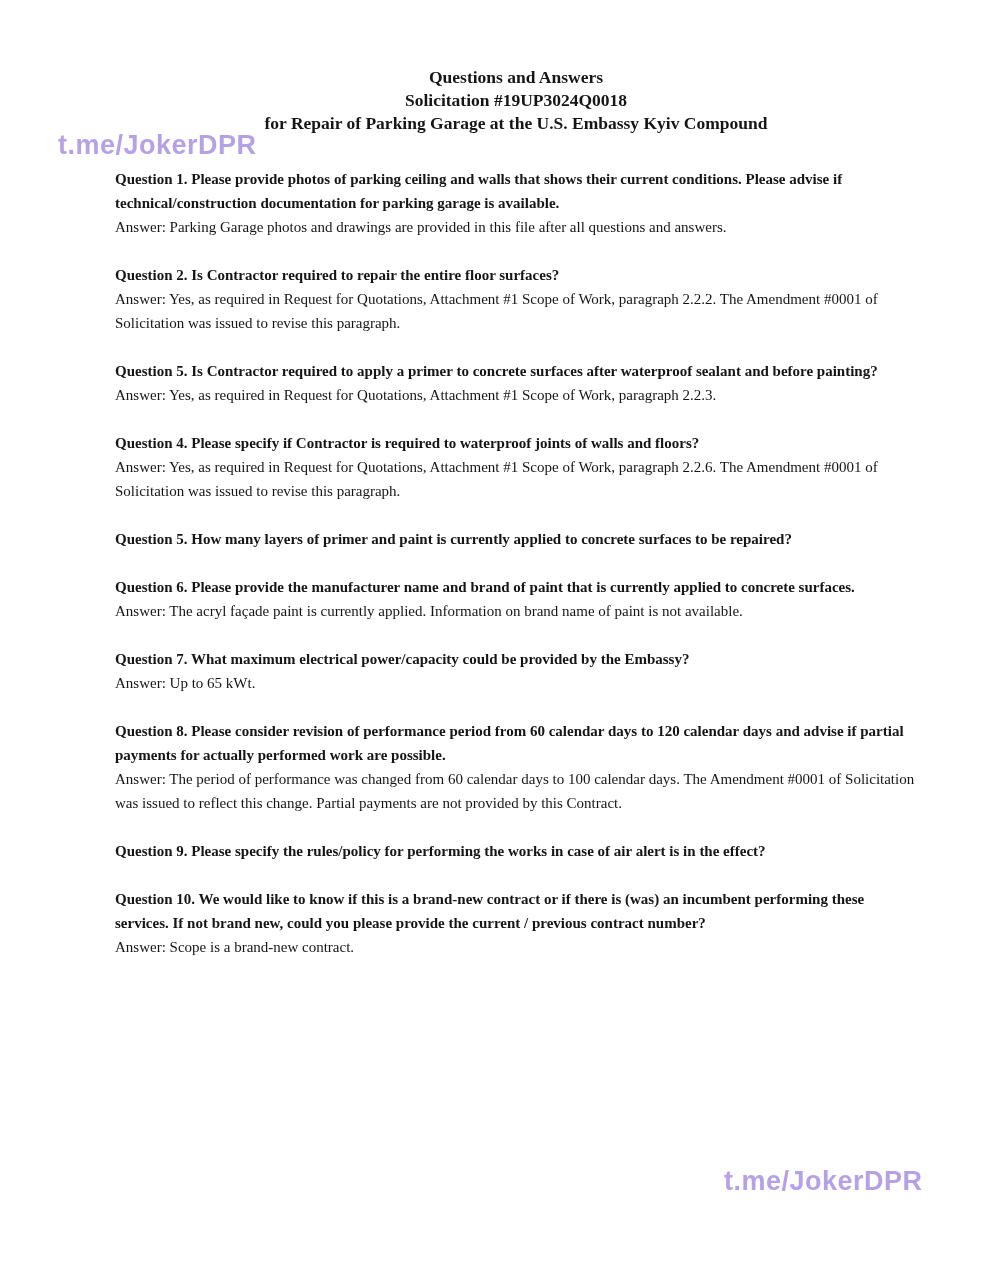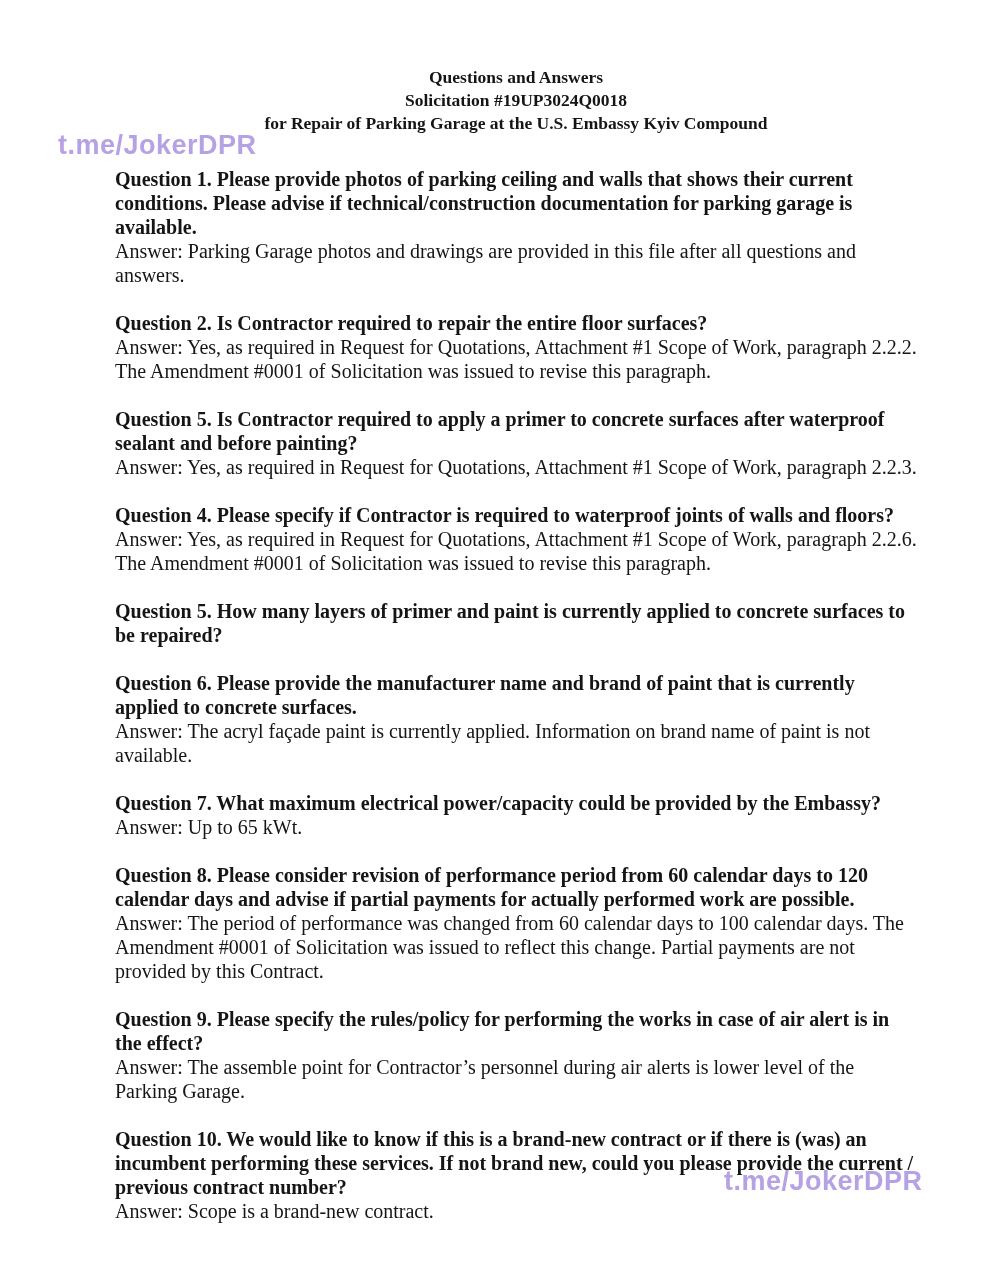--- a/index.html
+++ b/index.html
@@ -26,21 +26,21 @@
     text-align: center;
     font-weight: bold;
     font-size: 17.5px;
     line-height: 23px;
     margin-bottom: 32px;
   }
   .title-line {
     white-space: nowrap;
   }
   .qa-block {
-    font-size: 20px;
+    font-size: 15px;
     line-height: 24px;
     margin-bottom: 24px;
   }
   .question {
     font-weight: bold;
   }
   .answer {
     font-weight: normal;
   }
   .watermark {
@@ -104,21 +104,20 @@
         <div class="qa-block">
           <div class="question">Question 7. What maximum electrical power/capacity could be provided by the Embassy?</div>
           <div class="answer">Answer: Up to 65 kWt.</div>
         </div>
         <div class="qa-block">
           <div class="question">Question 8. Please consider revision of performance period from 60 calendar days to 120 calendar days and advise if partial payments for actually performed work are possible.</div>
           <div class="answer">Answer: The period of performance was changed from 60 calendar days to 100 calendar days. The Amendment #0001 of Solicitation was issued to reflect this change. Partial payments are not provided by this Contract.</div>
         </div>
         <div class="qa-block">
           <div class="question">Question 9. Please specify the rules/policy for performing the works in case of air alert is in the effect?</div>
-          <div class="answer">Answer: The assemble point for Contractor’s personnel during air alerts is lower level of the Parking Garage.</div>
         </div>
         <div class="qa-block">
           <div class="question">Question 10. We would like to know if this is a brand-new contract or if there is (was) an incumbent performing these services. If not brand new, could you please provide the current / previous contract number?</div>
           <div class="answer">Answer: Scope is a brand-new contract.</div>
         </div>
       </div>
 
   </div>
 
   <div class="watermark watermark-bottom" style="color: rgb(182, 161, 229);">t.me/JokerDPR</div>

